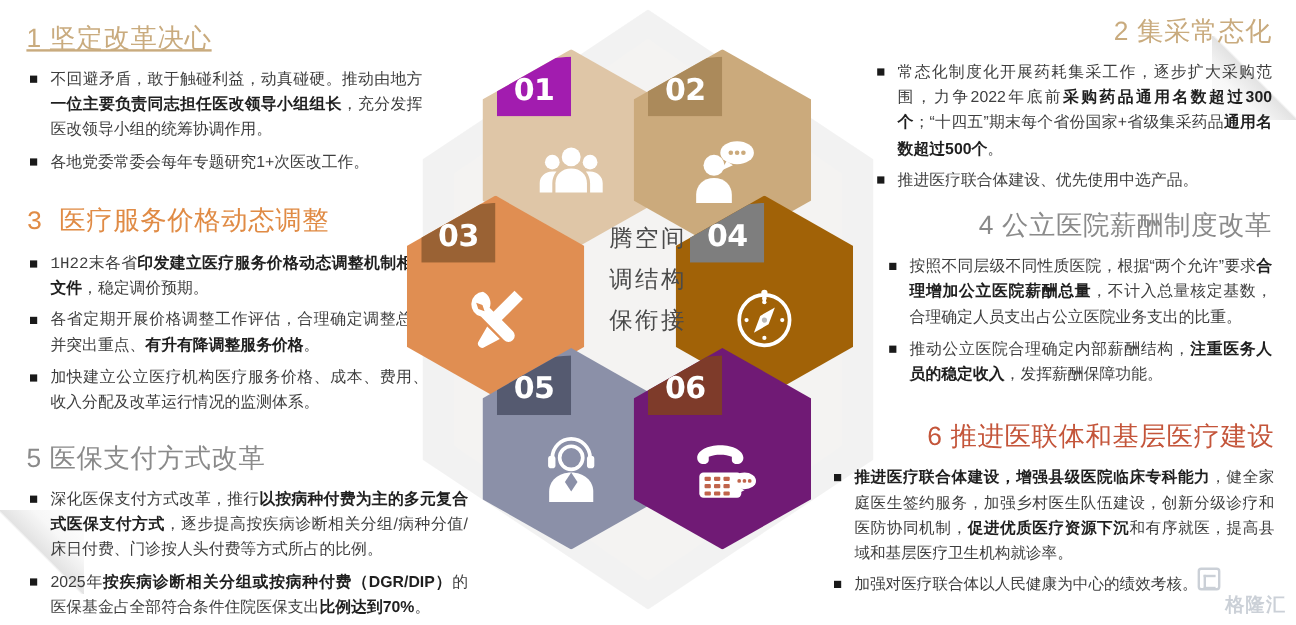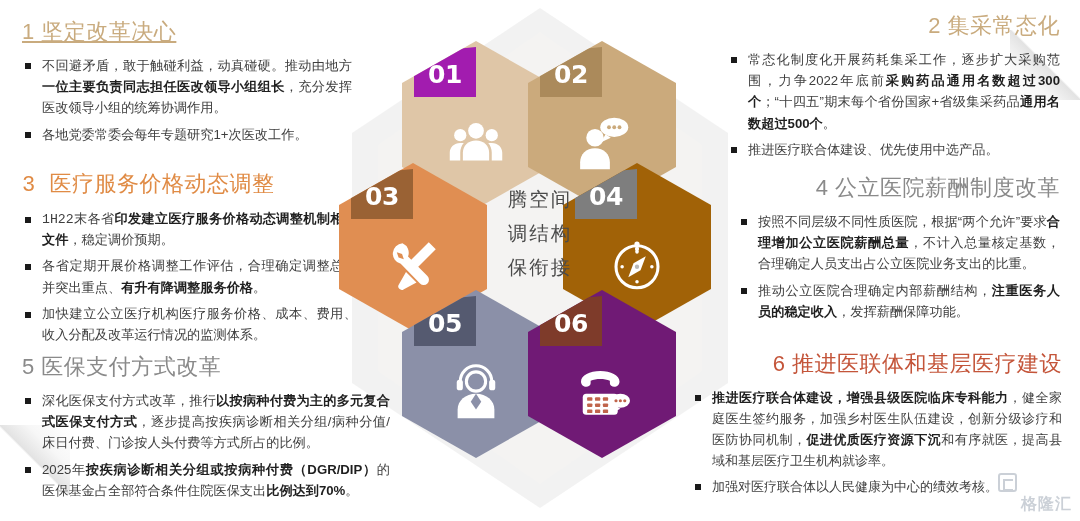--- a/index.html
+++ b/index.html
@@ -38,21 +38,21 @@
     margin-bottom: 5px; text-align: justify;
   }
   .block li::before {
     content: ""; position: absolute; left: 3px; top: 8px;
     width: 6px; height: 6px; background: #1a1a1a;
   }
   .block li b { font-weight: 700; color: #1f1f1f; }
 
   #blk1 { left: 22px; top: 18px; width: 330px; }
   #blk3 { left: 22px; top: 172px; width: 335px; font-family: Liberation Mono, monospace; }
-  #blk5 { left: 22px; top: 353px; width: 368px; }
+  #blk5 { left: 22px; top: 368px; width: 368px; }
   #blk2 { right: 20px; top: 12px; width: 332px; }
   #blk4 { right: 20px; top: 174px; width: 322px; }
   #blk6 { right: 18px; top: 350px; width: 370px; }
 
   #blk6 li { font-size: 13px; }
 
   
   .hex {
     position: absolute; width: 148px; height: 168px;
     clip-path: polygon(50% 0%, 100% 25%, 100% 75%, 50% 100%, 0% 75%, 0% 25%);

